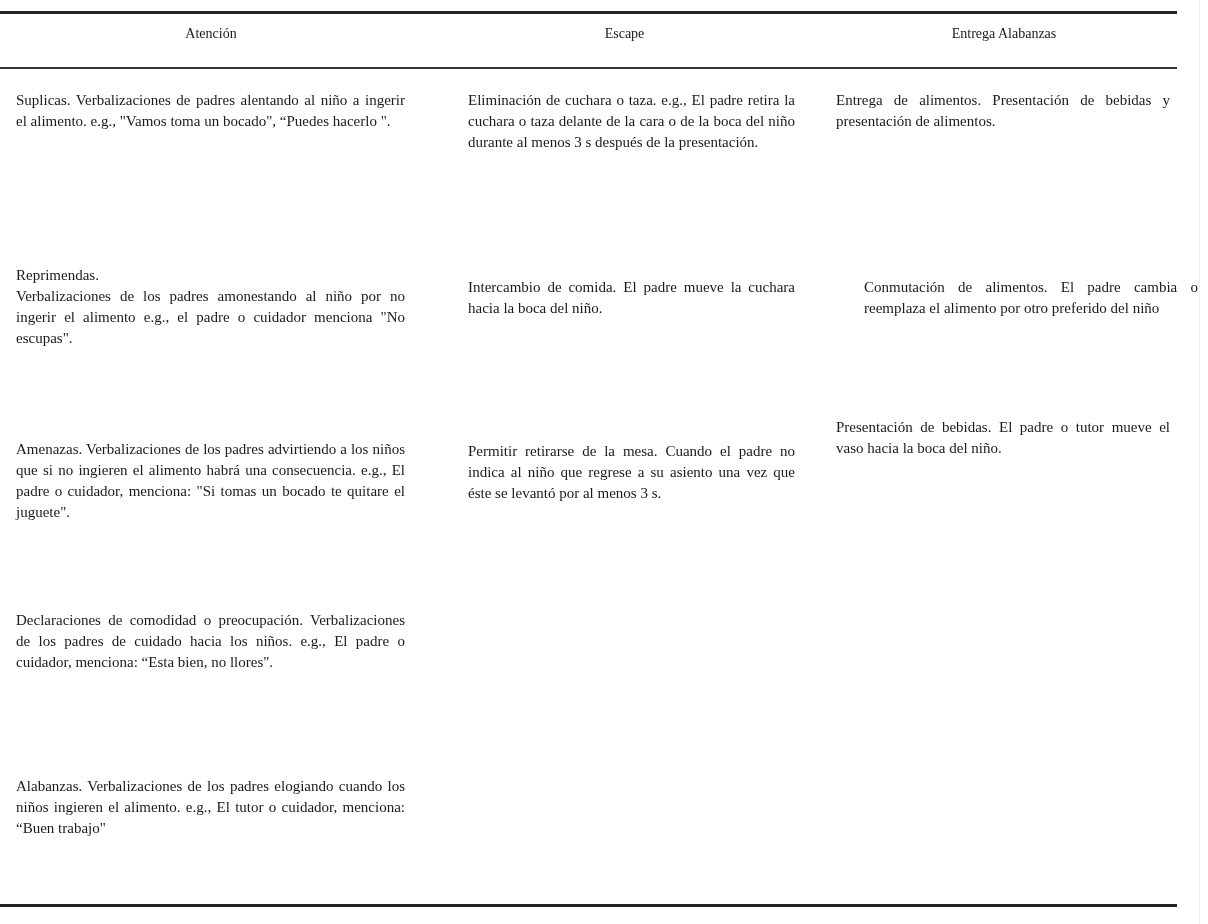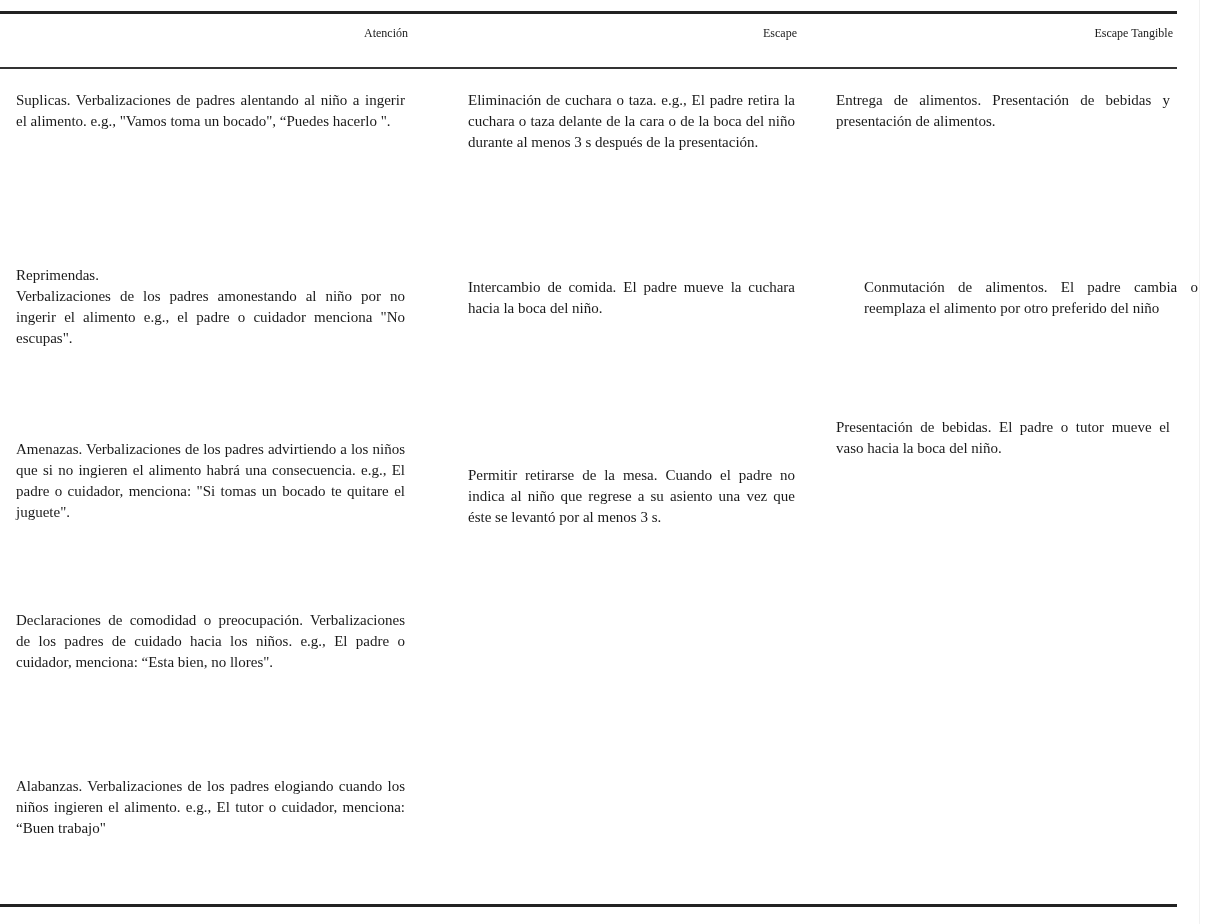--- a/index.html
+++ b/index.html
@@ -3,53 +3,53 @@
 <meta charset="utf-8">
 <style>
   html, body { margin:0; padding:0; background:#ffffff; }
   body { width:1208px; height:924px; position:relative; overflow:hidden;
          font-family:"Liberation Serif","DejaVu Serif",serif; color:#1a1a1a; }
   .rule { position:absolute; left:0; width:1177px; background:#222; }
   .rule.top { top:11px; height:3px; }
   .rule.mid { top:67px; height:2px; background:#333; }
   .rule.bot { top:904px; height:3px; }
   .edge { position:absolute; left:1199px; top:0; width:1px; height:924px; background:#f1f1f1; }
-  .hdr { position:absolute; top:26px; font-size:12px; text-align:right; }
+  .hdr { position:absolute; top:26px; font-size:14px; text-align:center; }
   .hdr.c1 { left:14px; width:394px; }
   .hdr.c2 { left:452px; width:345px; }
   .hdr.c3 { left:835px; width:338px; }
   .cell { position:absolute; font-size:15px; line-height:21px; text-align:justify; }
   .col1 { left:16px; width:389px; }
   .col2 { left:468px; width:327px; }
   .col3 { left:836px; width:334px; }
 </style>
 </head>
 <body>
 
 <div>
   <div class="rule top"></div>
   <div class="hdr c1">Atención</div>
   <div class="hdr c2">Escape</div>
-  <div class="hdr c3">Escape Tangible</div>
+  <div class="hdr c3">Entrega Alabanzas</div>
   <div class="rule mid"></div>
 
   <div class="cell col1" style="top:90px;">Suplicas. Verbalizaciones de padres alentando al niño a ingerir el alimento. e.g., "Vamos toma un bocado", “Puedes hacerlo ".</div>
   <div class="cell col1" style="top:265px;">
     <div>
         <div style="text-align: left;">Reprimendas.</div>
         <div>Verbalizaciones de los padres amonestando al niño por no ingerir el alimento e.g., el padre o cuidador menciona "No escupas".</div>
       </div>
   </div>
   <div class="cell col1" style="top:439px;">Amenazas. Verbalizaciones de los padres advirtiendo a los niños que si no ingieren el alimento habrá una consecuencia. e.g., El padre o cuidador, menciona: "Si tomas un bocado te quitare el juguete".</div>
   <div class="cell col1" style="top:610px;">Declaraciones de comodidad o preocupación. Verbalizaciones de los padres de cuidado hacia los niños. e.g., El padre o cuidador, menciona: “Esta bien, no llores".</div>
   <div class="cell col1" style="top:776px;">Alabanzas. Verbalizaciones de los padres elogiando cuando los niños ingieren el alimento. e.g., El tutor o cuidador, menciona: “Buen trabajo"</div>
 
   <div class="cell col2" style="top:90px;">Eliminación de cuchara o taza. e.g., El padre retira la cuchara o taza delante de la cara o de la boca del niño durante al menos 3 s después de la presentación.</div>
   <div class="cell col2" style="top:277px;">Intercambio de comida. El padre mueve la cuchara hacia la boca del niño.</div>
-  <div class="cell col2" style="top:441px;margin-top:24px;">Permitir retirarse de la mesa. Cuando el padre no indica al niño que regrese a su asiento una vez que éste se levantó por al menos 3 s.</div>
+  <div class="cell col2" style="top:441px;">Permitir retirarse de la mesa. Cuando el padre no indica al niño que regrese a su asiento una vez que éste se levantó por al menos 3 s.</div>
 
   <div class="cell col3" style="top:90px;">Entrega de alimentos. Presentación de bebidas y presentación de alimentos.</div>
   <div class="cell col3" style="top:277px;margin-left:28px;">Conmutación de alimentos. El padre cambia o reemplaza el alimento por otro preferido del niño</div>
   <div class="cell col3" style="top:417px;">Presentación de bebidas. El padre o tutor mueve el vaso hacia la boca del niño.</div>
 
   <div class="rule bot"></div>
 </div>
 <div class="edge"></div>
 
 </body></html>

